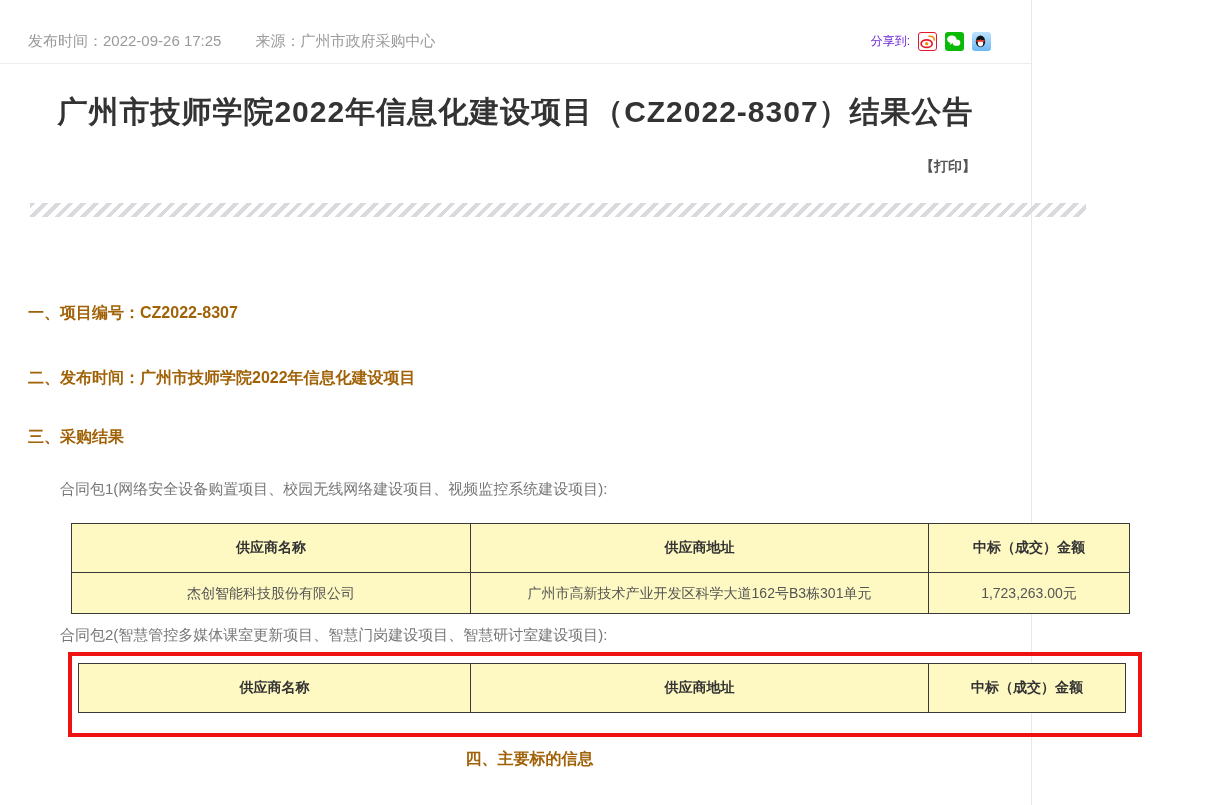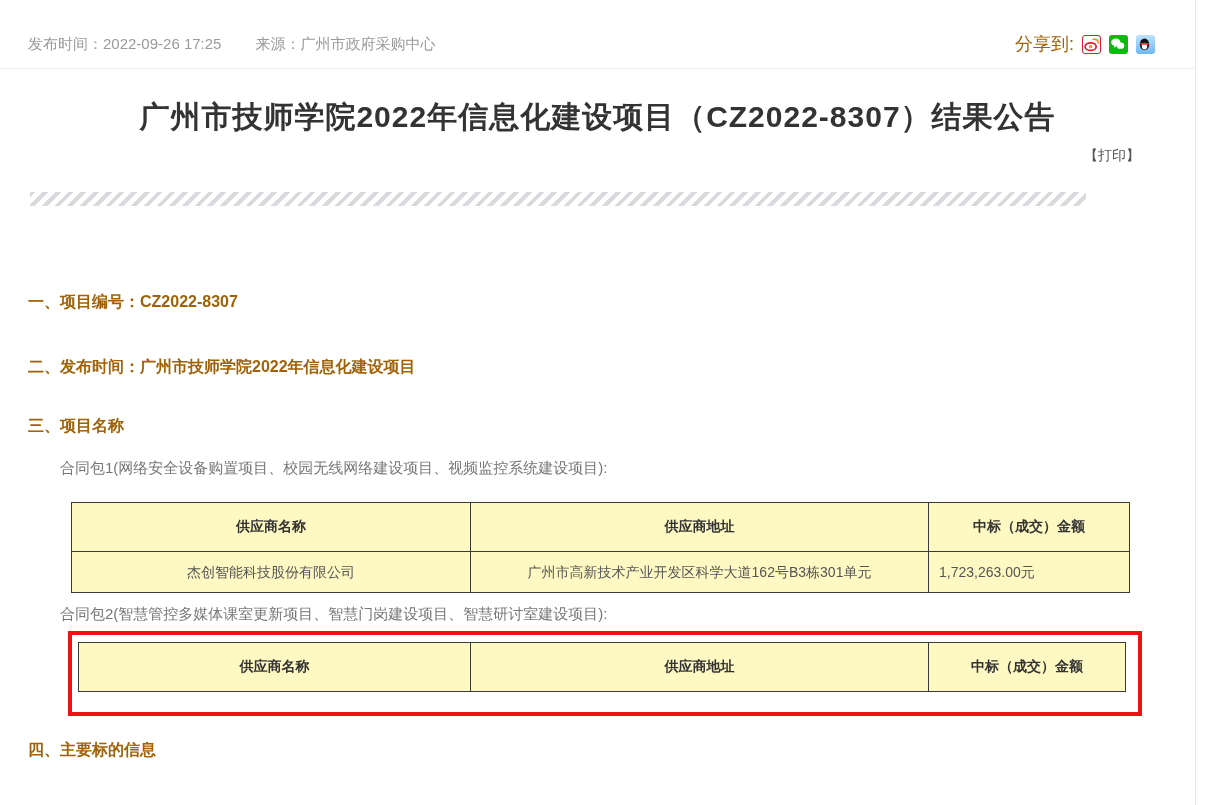--- a/index.html
+++ b/index.html
@@ -1,55 +1,55 @@
 <!DOCTYPE html>
 <html><head>
 <meta charset="utf-8">
 <style>
   * { margin:0; padding:0; box-sizing:border-box; }
   html,body { width:1218px; height:805px; overflow:hidden; background:#fff;
     font-family:"Liberation Sans","DejaVu Sans",sans-serif; }
-  .content { width:1196px; min-height:805px; border-right:1px solid #e9e9e9; }
+  .content { width:1032px; min-height:805px; border-right:1px solid #e9e9e9; }
 
   
   .meta-row { display:flex; justify-content:space-between; align-items:center;
     padding:32px 40px 12px 28px; border-bottom:1px solid #ededed; }
   .meta-left { font-size:15px; color:#9a9a9a; }
   .meta-left .src { margin-left:34px; }
-  .share { display:flex; align-items:center; gap:8px; font-size:18px; color:#a16207; }
+  .share { display:flex; align-items:center; gap:8px; font-size:12px; color:#6d28d9; }
   .share-icon { width:19px; height:19px; border-radius:3px; display:inline-block; cursor:pointer; }
 
   
   .title { margin-top:28px; text-align:center; font-size:30px; font-weight:bold;
     color:#333; letter-spacing:1px; }
-  .print-row { text-align:right; padding-right:55px; margin-top:8px; }
+  .print-row { text-align:right; padding-right:55px; margin-top:24px;font-weight:bold; }
   .print-link { font-size:14px; color:#555; cursor:pointer; text-decoration:none; }
 
   
   .hatch { margin:27px 0 0 30px; width:1056px; height:14px;
     background:repeating-linear-gradient(135deg,#d9d9de 0 4px,transparent 4px 9px); }
 
   
   .sec { font-size:16px; font-weight:bold; color:#a16207; margin-left:28px; }
   .sec1 { margin-top:86px; }
   .sec2 { margin-top:44px; }
   .sec3 { margin-top:38px; }
-  .sec4 { margin-top:24px; }
+  .sec4 { margin-top:12px;text-align:center; }
   .pkg { font-size:15px; color:#777; margin-left:60px; }
-  .pkg1 { margin-top:22px; }
+  .pkg1 { margin-top:32px; }
   .pkg2 { margin-top:12px; }
 
   
   table.result { border-collapse:collapse; table-layout:fixed; background:#fef9c3;
     font-size:14px; color:#555; }
   table.result th, table.result td { border:1px solid #3a3a3a; }
   table.result th { font-size:14px; font-weight:bold; color:#333; padding:15px 8px; text-align:center; }
   table.result td { padding:9px 10px; line-height:22px; }
   td.c { text-align:center; }
-  td.r { text-align:left; padding-right:13px;margin-left:8px; }
+  td.r { text-align:center; padding-right:13px;margin-left:8px; }
   .tbl1 { margin-top:24px; margin-left:71px; width:1058px; }
   .tbl1 col.c1 { width:399px; } .tbl1 col.c2 { width:458px; } .tbl1 col.c3 { width:201px; }
   .tbl2 { width:1047px; }
   .tbl2 col.c1 { width:392px; } .tbl2 col.c2 { width:458px; } .tbl2 col.c3 { width:197px; }
   .tbl2 td { padding:12px 10px; }
 
   
   .red-box { margin-top:7px; margin-left:68px; width:1074px;
     border:4px solid #ee1313; padding:7px 16px 20px 6px; }
 </style>
@@ -91,21 +91,21 @@
   <h1 class="title">广州市技师学院2022年信息化建设项目（CZ2022-8307）结果公告</h1>
 
   <div class="print-row">
     <a class="print-link">【打印】</a>
   </div>
 
   <div class="hatch"></div>
 
   <div class="sec sec1">一、项目编号：CZ2022-8307</div>
   <div class="sec sec2">二、发布时间：广州市技师学院2022年信息化建设项目</div>
-  <div class="sec sec3">三、项目名称</div>
+  <div class="sec sec3">三、采购结果</div>
 
   <div class="pkg pkg1">合同包1(网络安全设备购置项目、校园无线网络建设项目、视频监控系统建设项目):</div>
 
   <table class="result tbl1">
     <colgroup>
         <col class="c1">
         <col class="c2">
         <col class="c3">
       </colgroup>
     <tbody>

